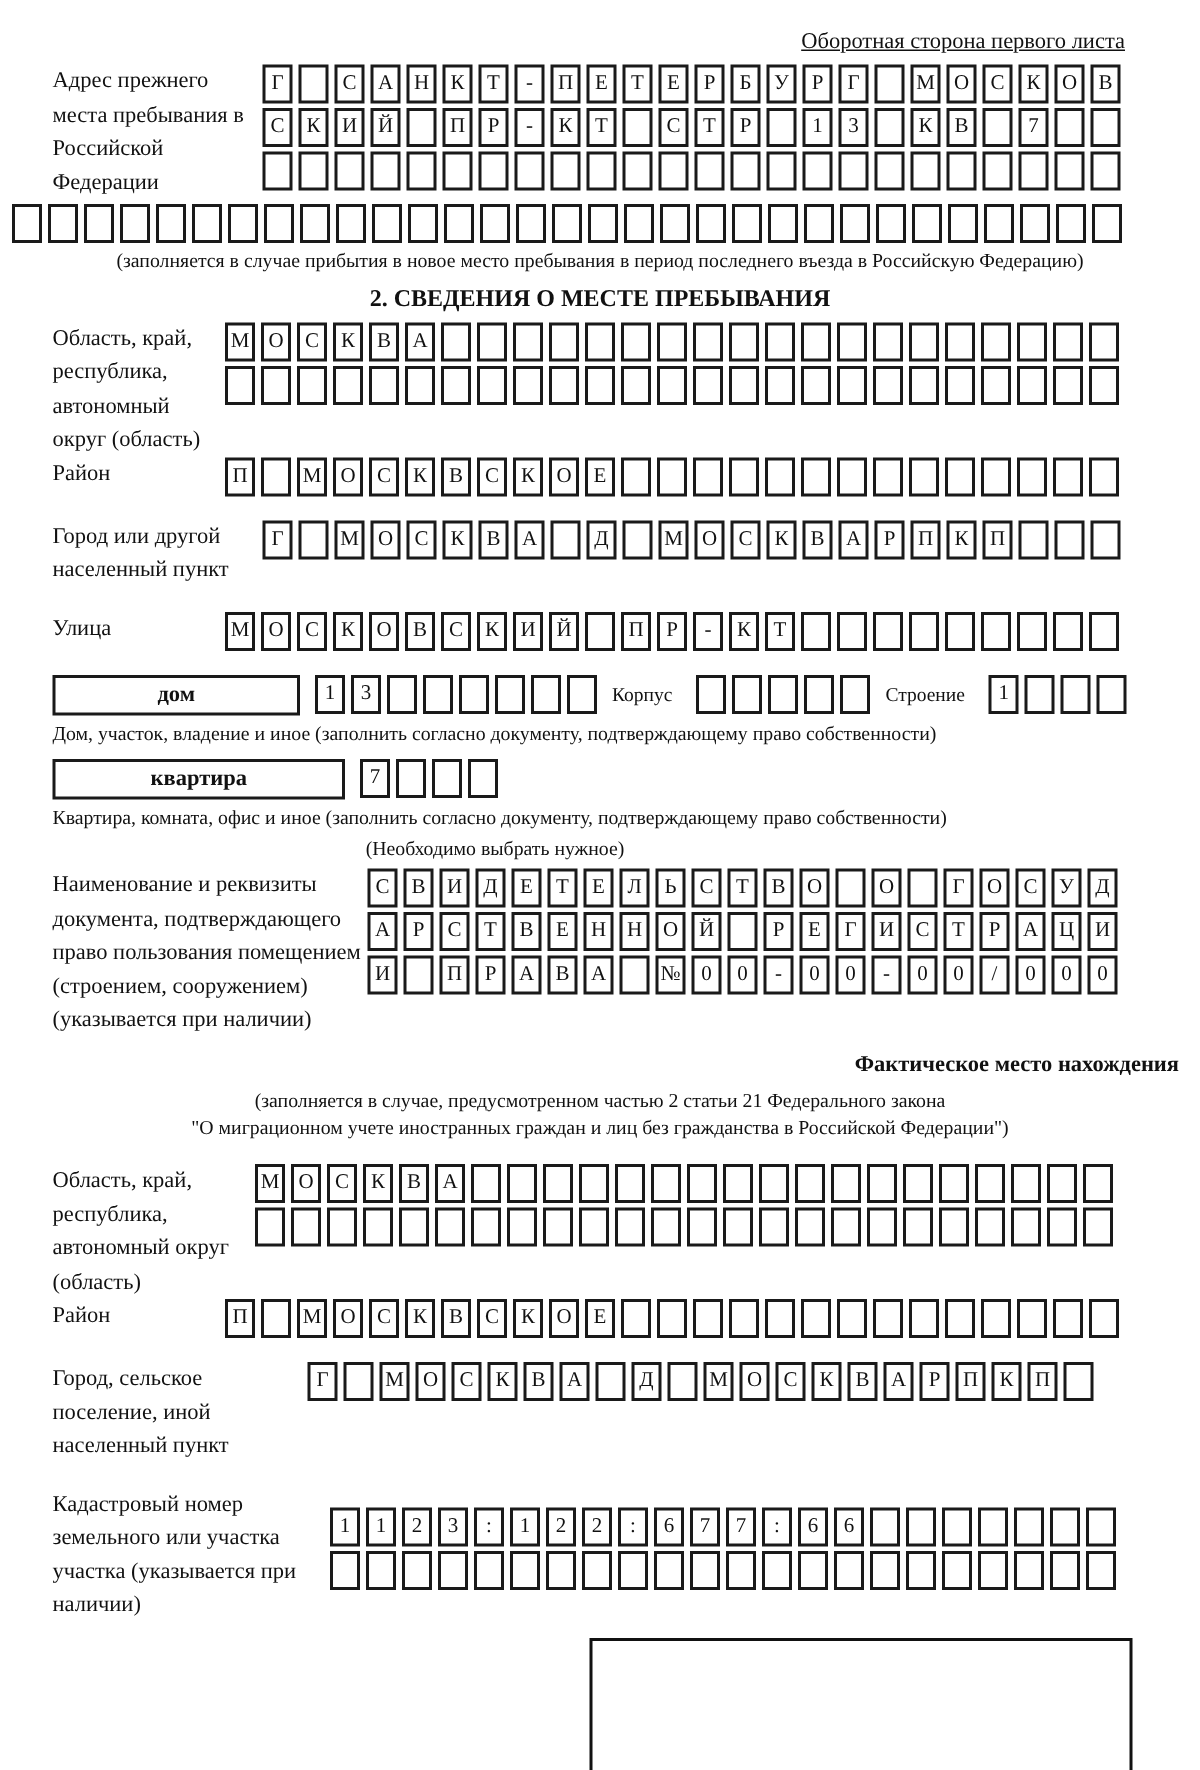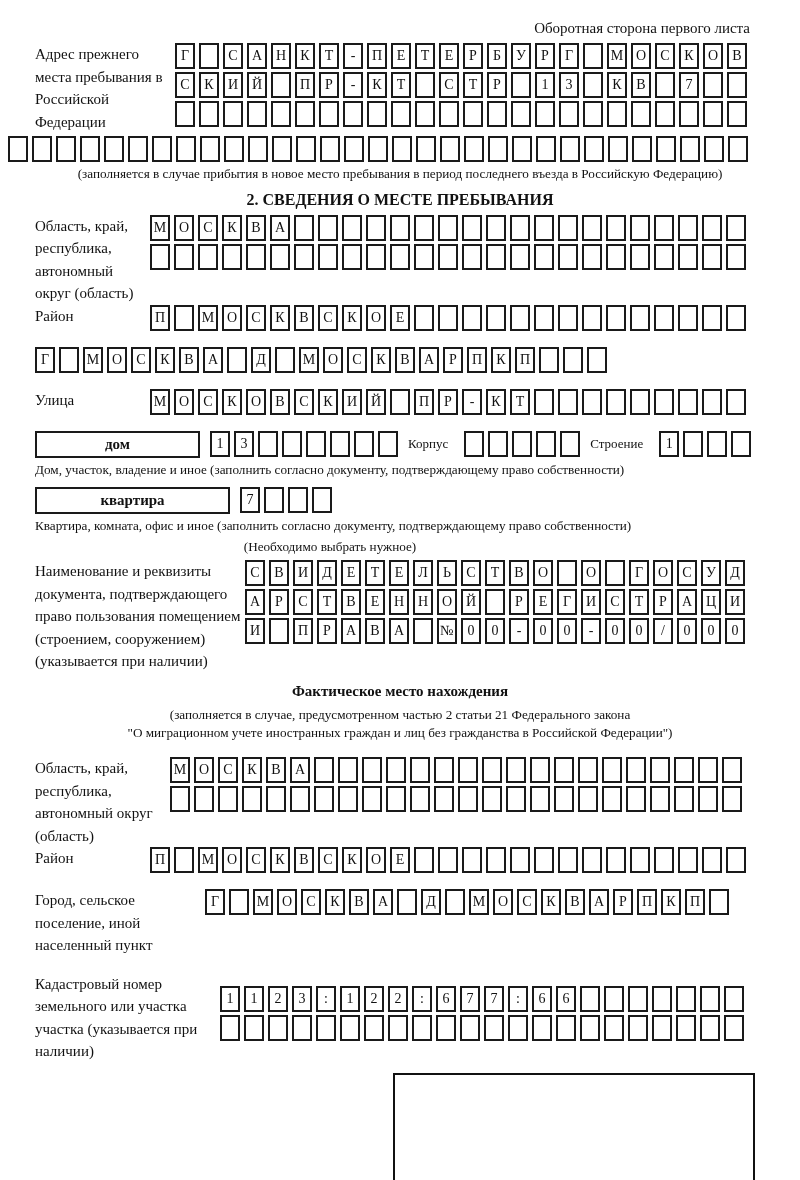--- a/index.html
+++ b/index.html
@@ -3,21 +3,21 @@
 <meta charset="utf-8">
 <style>
   html,body { margin:0; padding:0; background:#ffffff; }
   body {
     width:800px; height:1180px;
     font-family:"Liberation Serif","DejaVu Serif",serif;
     color:#111;
   }
   .page { position:relative; width:800px; height:1180px; overflow:hidden; }
 
-  .header-note { text-align:right; padding:20px 50px 0 0; font-size:15px; }
+  .header-note { text-align:right; padding:20px 50px 0 0; font-size:15px;text-decoration:underline; }
 
   .frow { display:flex; align-items:flex-start; margin-left:35px; }
   .flabel { font-size:15px; line-height:1.5; flex:0 0 auto; }
   .w140 { width:140px; } .w115 { width:115px; } .w210 { width:210px; }
   .w135 { width:135px; } .w170 { width:170px; } .w185 { width:185px; }
 
   .grids { display:flex; flex-direction:column; gap:3px; }
   .grid { display:flex; }
   .cell {
     box-sizing:border-box; width:20px; height:26px; margin-right:4px;
@@ -26,21 +26,21 @@
     font-size:14px; line-height:1;
   }
   .fullrow { margin:3px 0 0 8px; }
 
   .caption { font-size:13.2px; line-height:1.35; }
   .caption.center { text-align:center; }
   .cap-top { margin:3px 20px 4px 20px; }
   .cap-left { margin:3px 0 4px 35px; }
 
   .sec-title { text-align:center; font-weight:bold; font-size:16px; margin:8px 0 6px 0; }
-  .sub-title { text-align:center; font-weight:bold; font-size:15px; margin:10px 0 6px 0; }
+  .sub-title { text-align:right; font-weight:bold; font-size:15px; margin:10px 14px 6px 0; }
 
   .house-row { display:flex; align-items:center; margin:8px 0 0 35px; }
   .namebox {
     box-sizing:border-box; height:27px; border:2px solid #1a1a1a;
     display:flex; align-items:center; justify-content:center; font-size:15px;font-weight:bold;
   }
   .housebox { width:165px; margin-right:10px; }
   .aptbox { width:195px; margin-right:10px; }
   .inline-label { font-size:13px; padding:0 16px 0 6px;text-align:center; }
 
@@ -273,20 +273,21 @@
         <div class="cell"></div>
         <div class="cell"></div>
         <div class="cell"></div>
         <div class="cell"></div>
         <div class="cell"></div>
         <div class="cell"></div>
       </div>
   </div>
 
   <div class="frow mb2">
+    <div class="flabel w140">Город или другой населенный пункт</div>
     <div class="grid">
         <div class="cell">Г</div>
         <div class="cell"></div>
         <div class="cell">М</div>
         <div class="cell">О</div>
         <div class="cell">С</div>
         <div class="cell">К</div>
         <div class="cell">В</div>
         <div class="cell">А</div>
         <div class="cell"></div>

